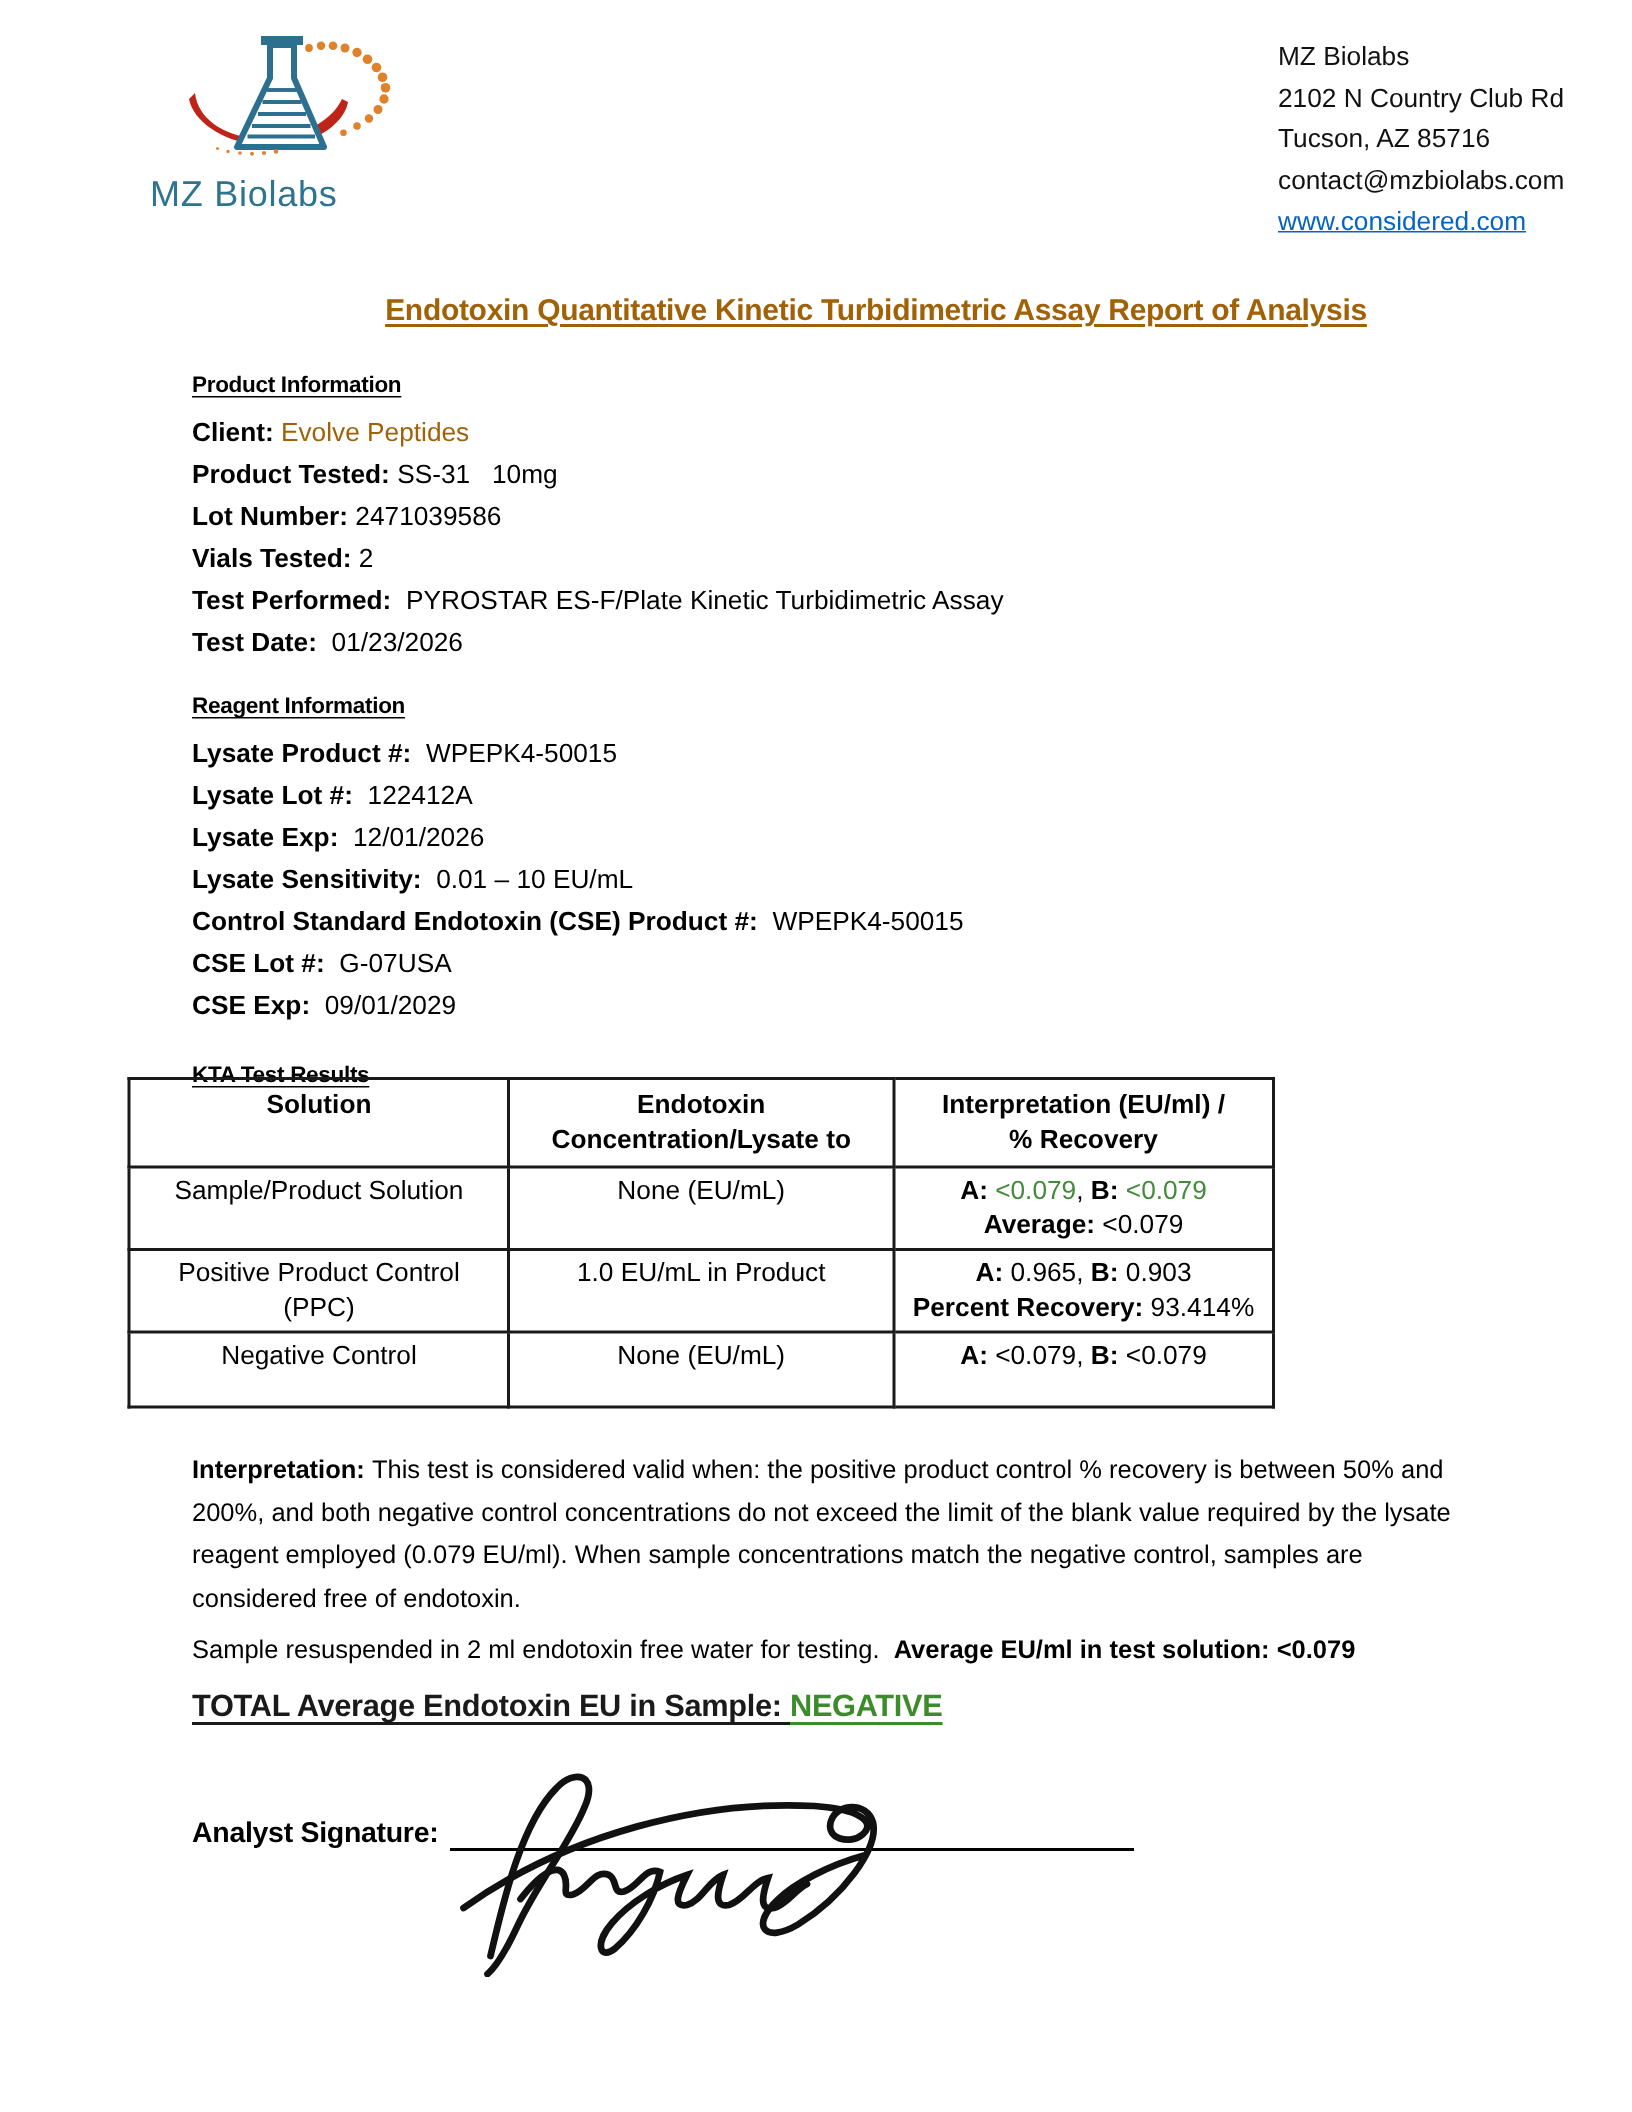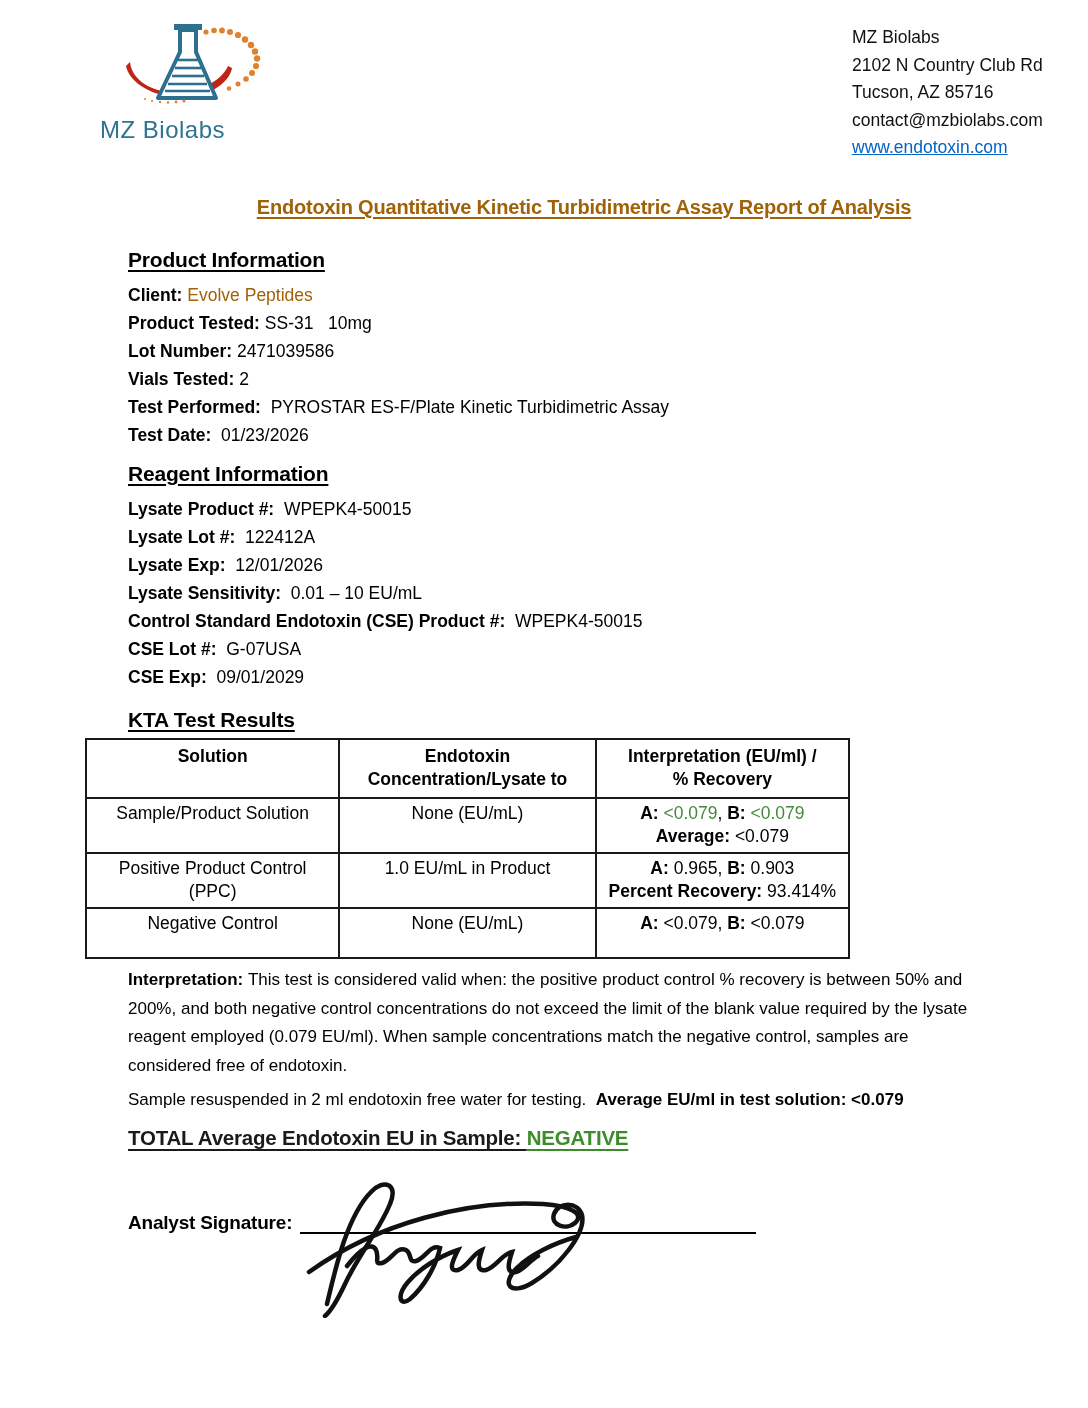--- a/index.html
+++ b/index.html
@@ -25,35 +25,35 @@
 
   
   .title {
     position:absolute; top:196px; left:0; width:100%;
     text-align:center; font-size:20px; font-weight:700;
     text-decoration:underline; text-underline-offset:3px;
     letter-spacing:-0.2px; color:#a16207;margin-left:40px;
   }
 
   .sec-head {
-    font-size:21px; font-weight:700; color:#000;
+    font-size:15px; font-weight:700; color:#000;
     text-decoration:underline; text-underline-offset:3px;
     letter-spacing:-0.2px; margin-bottom:9px;
   }
   .section { position:absolute; left:128px; }
   .sec-product { top:248px; }
   .sec-reagent { top:462px; }
   .kv-row { font-size:17.5px; line-height:28px; color:#000; white-space:pre-wrap; }
   .kv-label { font-weight:700; }
 
   .kta-head { position:absolute; left:128px; top:708px; }
 
   
   table.results {
-    position:absolute; left:85px; top:738px; width:765px;
+    position:absolute; left:85px; top:718px; width:765px;
     border-collapse:collapse; table-layout:fixed;
     font-size:17.5px; color:#000;
   }
   table.results th, table.results td {
     border:2px solid #1a1a1a;
     text-align:center; vertical-align:top;
     padding:3px 6px 4px 6px; line-height:23px;
   }
   table.results th { font-weight:700; padding-top:5px; padding-bottom:6px; }
   table.results td { height:50px; }
@@ -128,21 +128,21 @@
       </g>
     </svg>
     <div class="logo-text">MZ Biolabs</div>
   </div>
 
   <div class="letterhead">
     <div>MZ Biolabs</div>
     <div>2102 N Country Club Rd</div>
     <div>Tucson, AZ 85716</div>
     <div>contact@mzbiolabs.com</div>
-    <div class="lh-link">www.endotoxin.com</div>
+    <div class="lh-link">www.considered.com</div>
   </div>
 
   <div class="title">Endotoxin Quantitative Kinetic Turbidimetric Assay Report of Analysis</div>
 
   <div class="section sec-product">
     <div class="sec-head">Product Information</div>
     <div>
         <div class="kv-row"><span class="kv-label">Client:</span><span class="kv-value" style="color: #a16207;"> Evolve Peptides</span></div>
         <div class="kv-row"><span class="kv-label">Product Tested:</span><span class="kv-value"> SS-31   10mg</span></div>
         <div class="kv-row"><span class="kv-label">Lot Number:</span><span class="kv-value"> 2471039586</span></div>

